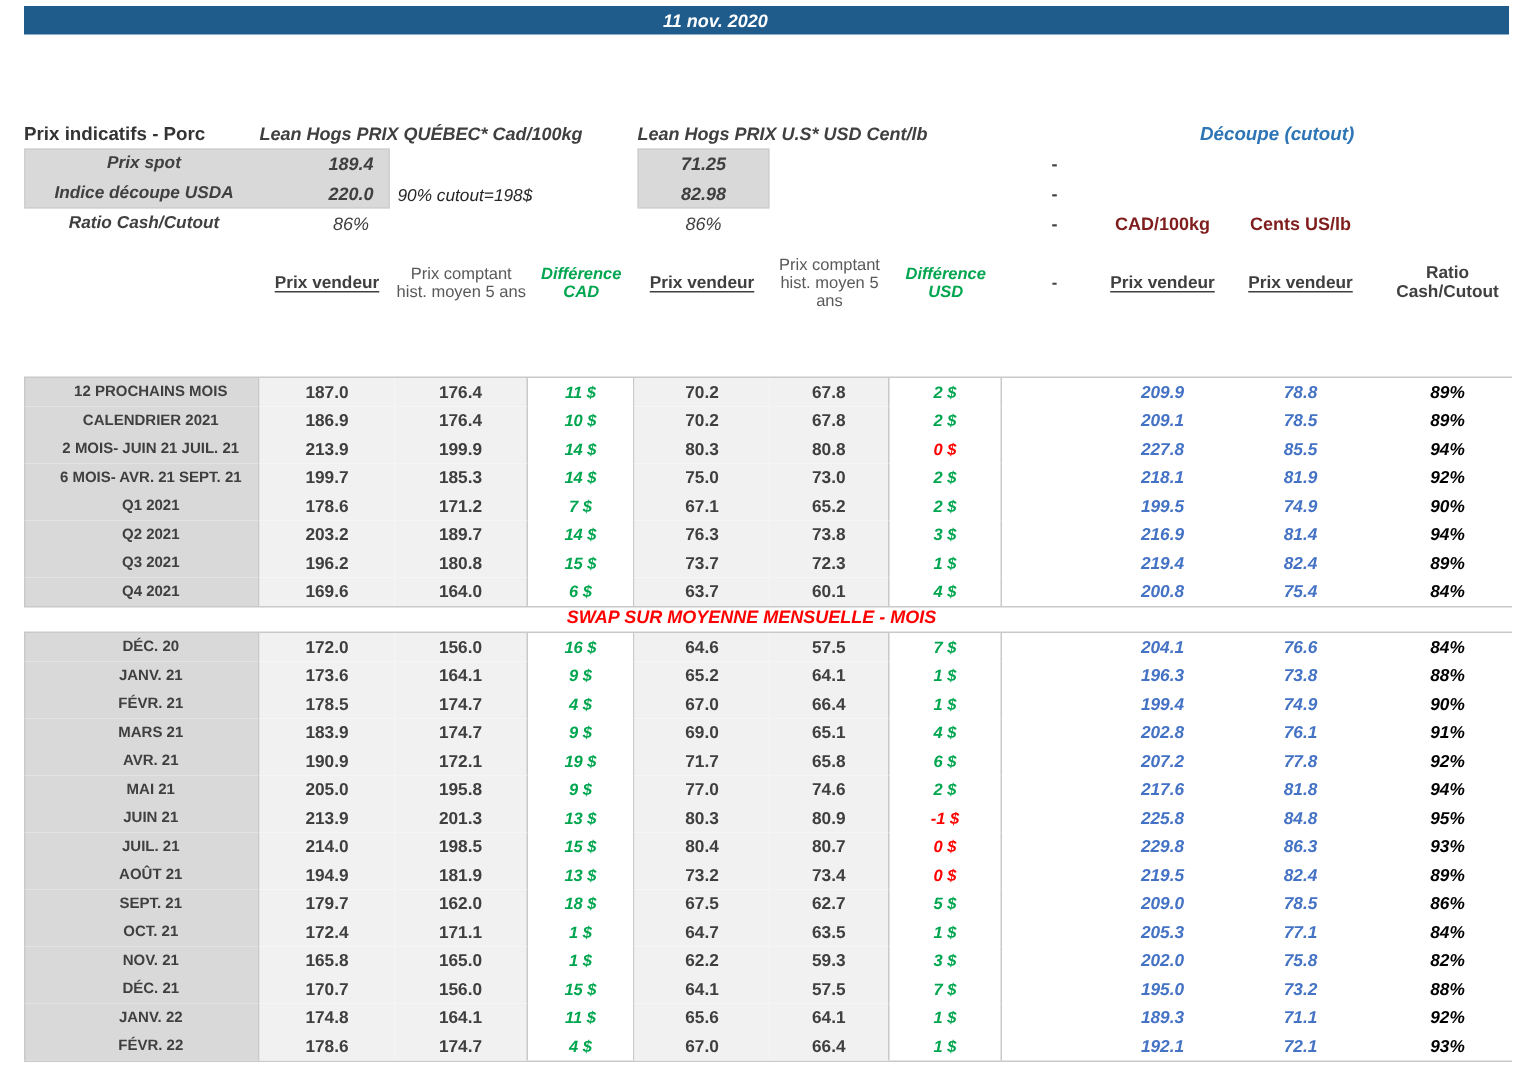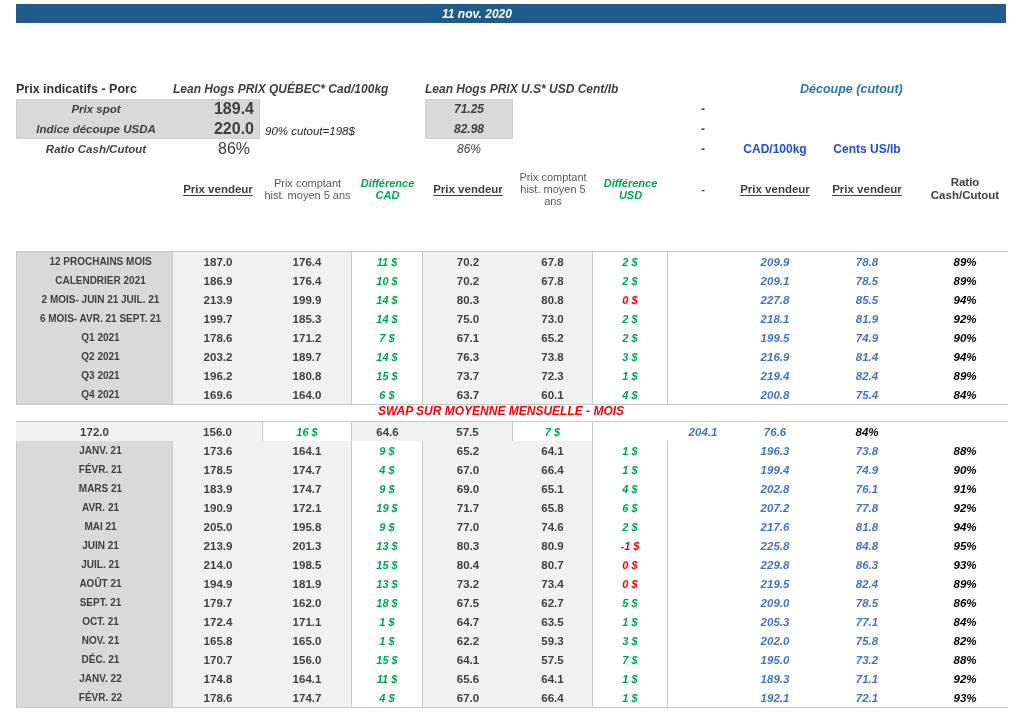--- a/index.html
+++ b/index.html
@@ -23,26 +23,26 @@
   .mkt-hdr{font-weight:bold;font-style:italic;font-size:12px;color:#404040;}
   .qc-hdr{left:173px;top:82px;}
   .us-hdr{left:425px;top:82px;}
   .cut-hdr{left:800px;top:82px;width:140px;text-align:left;font-weight:bold;font-style:italic;
     font-size:12.5px;color:var(--hblue);}
   .graybox{position:absolute;background:var(--lblgray);border:1px solid #CFCFCF;}
   .gb-cad{left:16px;top:99px;width:244px;height:40px;}
   .gb-usd{left:425px;top:99px;width:88px;height:40px;}
   .trow{height:20px;line-height:20px;text-align:center;}
   .tlabel{left:16px;width:160px;font-weight:bold;font-style:italic;font-size:11.5px;color:#404040;}
-  .tval{left:192px;width:84px;font-weight:bold;font-size:16px;color:#3F3F3F;}
+  .tval{left:192px;width:84px;font-weight:bold;font-style:italic;font-size:12px;color:#3F3F3F;}
   .tvalu{left:429px;width:80px;font-weight:bold;font-style:italic;font-size:12px;color:#3F3F3F;}
   .treg{font-weight:normal !important;}
   .note{left:265px;top:121px;font-style:italic;font-size:11.5px;color:#262626;line-height:20px;}
   .tdash{left:668px;width:70px;font-weight:bold;color:#404040;font-size:12px;}
-  .unit{font-weight:bold;font-size:12px;color:#1d4ed8;top:139px;}
+  .unit{font-weight:bold;font-size:12px;color:#7f1d1d;top:139px;}
   .unit-cad{left:738px;width:74px;}
   .unit-usd{left:812px;width:110px;}
 
   
   .colheaders{position:absolute;left:16px;top:163px;width:992px;height:52px;display:grid;
     grid-template-columns:var(--cols);align-items:center;}
   .hc{display:flex;align-items:center;justify-content:center;text-align:center;
     font-size:11px;line-height:1.12;color:#595959;}
   .hc.u{font-weight:bold;text-decoration:underline;text-underline-offset:2px;
     color:#3F3F3F;font-size:11.5px;}
@@ -231,20 +231,21 @@
       <span class="c c8"></span>
       <span class="c c9 cut">200.8</span>
       <span class="c c10 cut">75.4</span>
       <span class="c c11 ratio">84%</span>
     </div>
   </div>
 
   <div class="sectitle st2">SWAP SUR MOYENNE MENSUELLE - MOIS</div>
   <div class="table t2" id="table-mois">
     <div class="row">
+      <span class="c c1">DÉC. 20</span>
       <span class="c c2 num">172.0</span>
       <span class="c c3 num">156.0</span>
       <span class="c c4 diff">16 $</span>
       <span class="c c5 num">64.6</span>
       <span class="c c6 num">57.5</span>
       <span class="c c7 diff">7 $</span>
       <span class="c c8"></span>
       <span class="c c9 cut">204.1</span>
       <span class="c c10 cut">76.6</span>
       <span class="c c11 ratio">84%</span>

